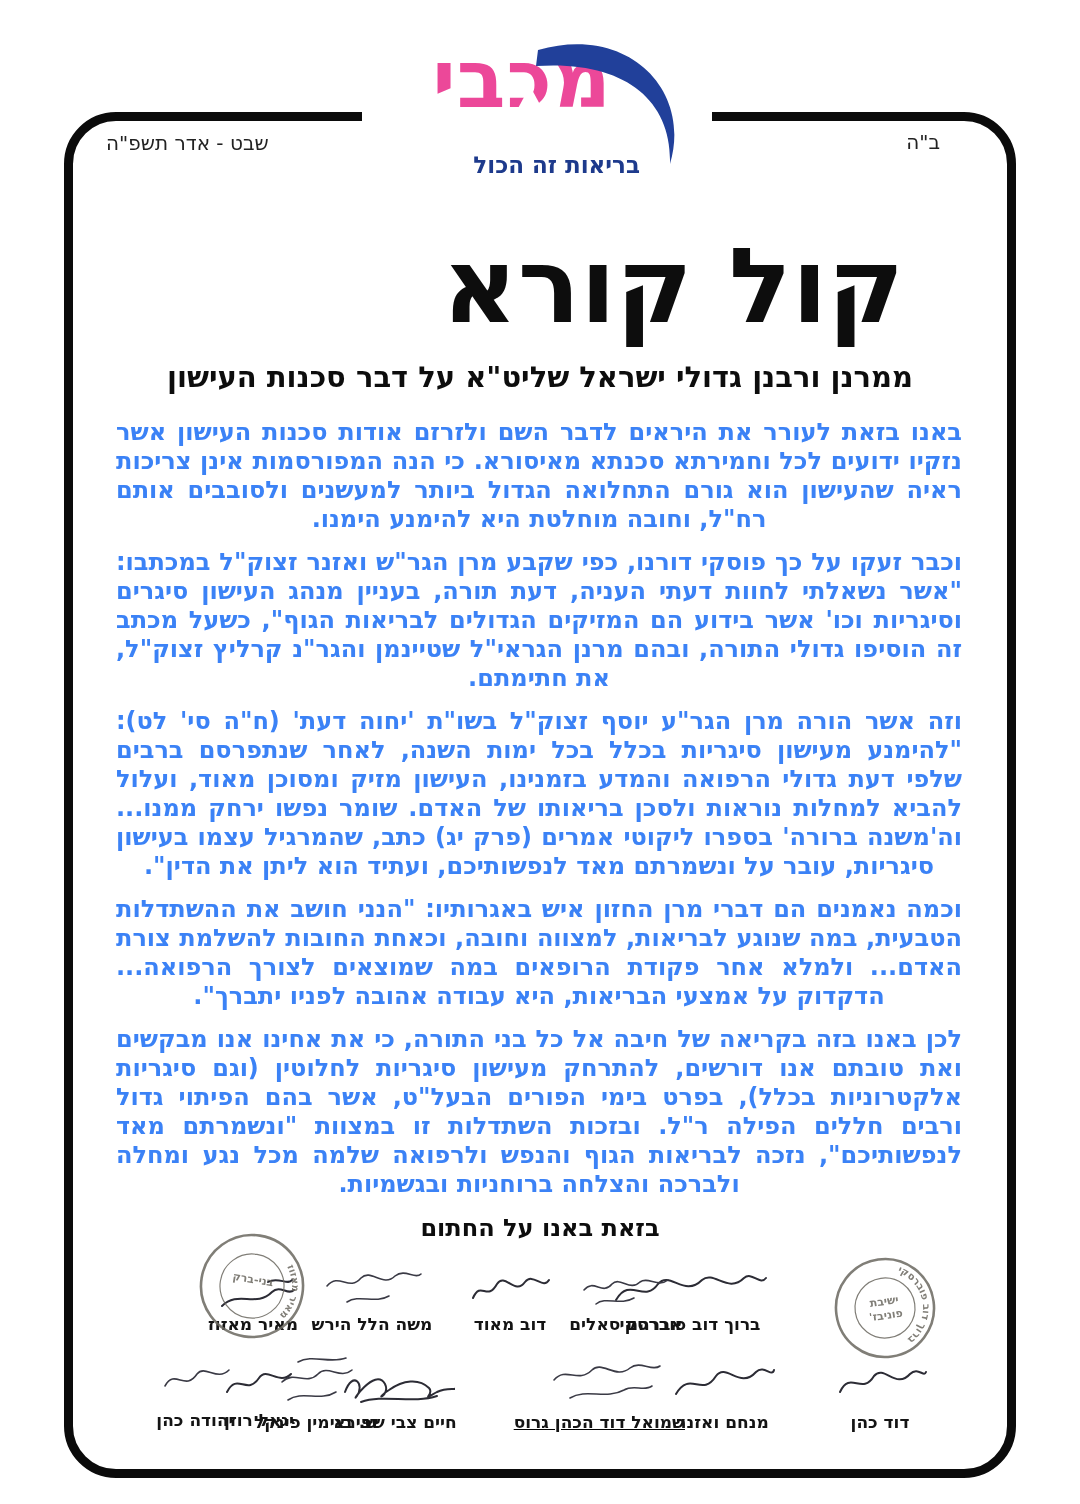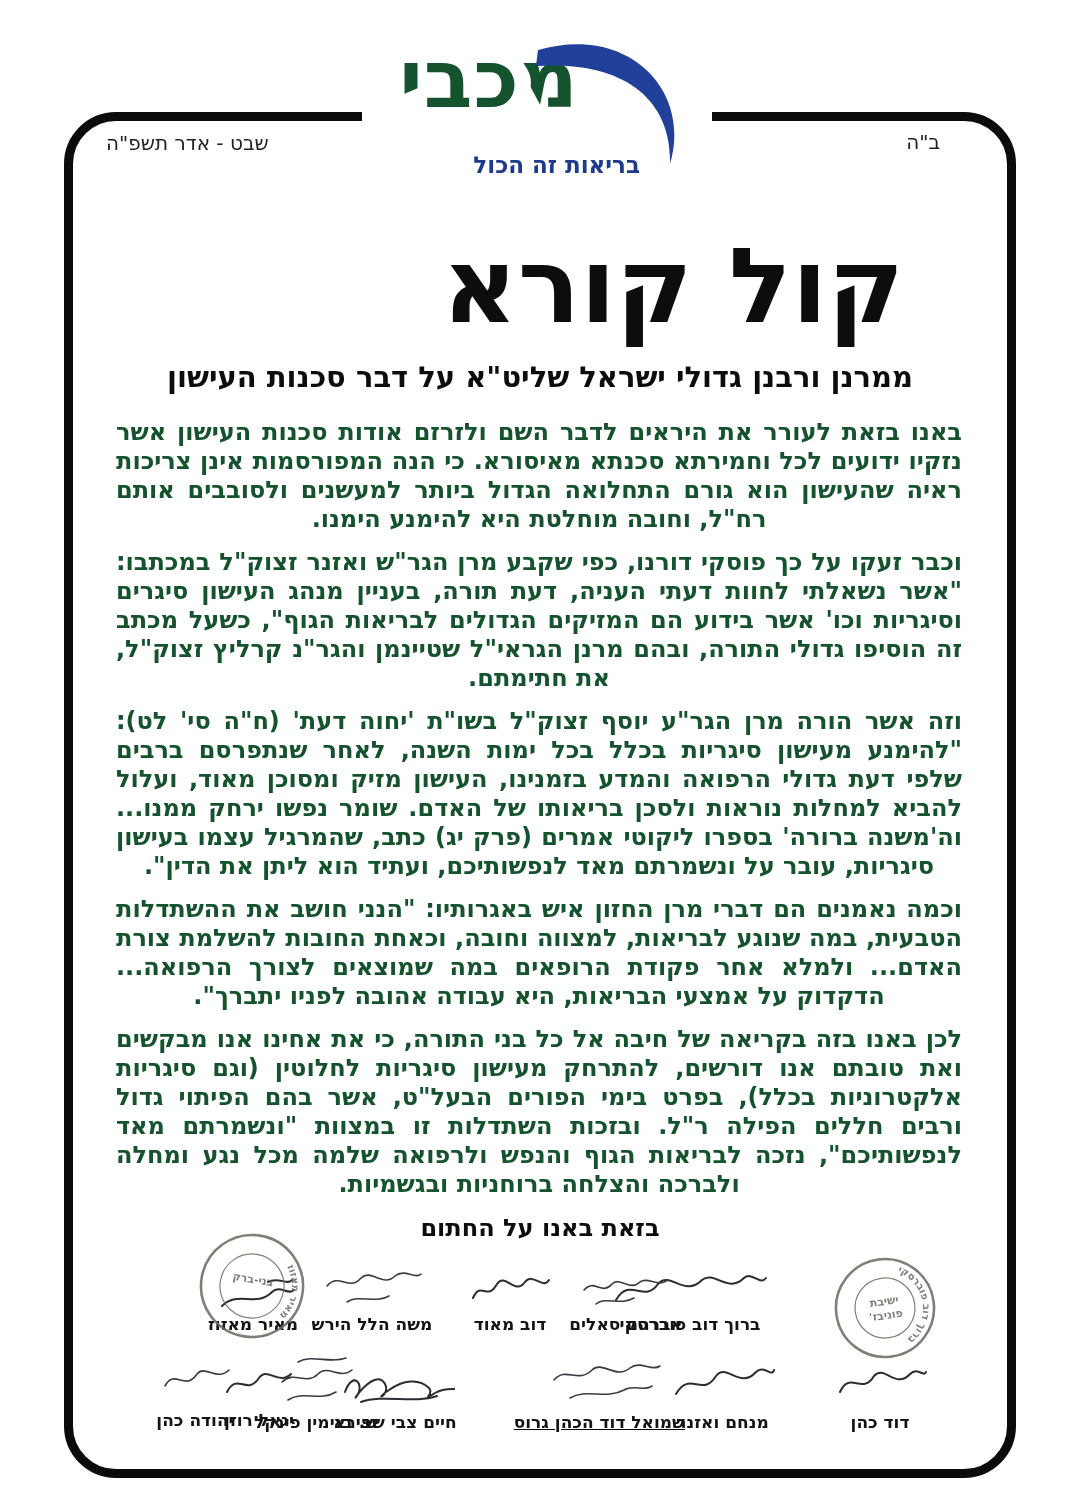--- a/index.html
+++ b/index.html
@@ -7,34 +7,34 @@
   #page{position:relative;width:1080px;height:1504px;background:#ffffff;overflow:hidden;direction:rtl;}
 
   
   .frame{position:absolute;left:64px;top:112px;width:952px;height:1366px;
          border:9px solid #0b0b0b;border-radius:52px;box-sizing:border-box;}
   .frame-gap{position:absolute;left:362px;top:98px;width:350px;height:30px;background:#ffffff;}
 
   
   .bh{position:absolute;top:130px;right:140px;font-size:20px;color:#222;}
   .date{position:absolute;top:131px;left:106px;font-size:20px;color:#222;}
-  .brand{position:absolute;left:339px;top:40px;width:300px;text-align:center;
-         font-size:80px;font-weight:bold;color:#14532d;line-height:1;letter-spacing:1px;}
+  .brand{position:absolute;left:372px;top:40px;width:300px;text-align:center;
+         font-size:80px;font-weight:bold;color:#ec4899;line-height:1;letter-spacing:1px;}
   .tagline{position:absolute;left:380px;top:152px;width:260px;text-align:right;
            font-size:23px;font-weight:bold;color:#1d3a8c;}
   .logo-overlay{position:absolute;left:370px;top:36px;pointer-events:none;}
 
   
   .title{position:absolute;left:0;top:232px;width:904px;text-align:right;
          font-size:104px;font-weight:bold;color:#0d0d0d;line-height:1.05;}
   .subtitle{position:absolute;left:0;top:360px;width:1080px;text-align:center;
             font-size:29px;font-weight:bold;color:#0d0d0d;}
 
   
-  .body-text{position:absolute;right:118px;top:418px;width:846px;color:#14532d;}
+  .body-text{position:absolute;right:118px;top:418px;width:846px;color:#3b82f6;}
   .body-text p{margin:0 0 14px 0;font-size:24px;font-weight:bold;line-height:29px;
                text-align:justify;text-align-last:center;}
 
   
   .sig-header{position:absolute;left:0;top:1214px;width:1080px;text-align:center;
               font-size:24px;font-weight:bold;color:#0d0d0d;}
   .sig{position:absolute;text-align:center;}
   .sig .scribble{display:block;margin:0 auto;}
   .sig .name{font-size:17px;font-weight:bold;color:#141414;white-space:nowrap;}
   .scribble path{fill:none;stroke:#2c2c35;stroke-width:2;stroke-linecap:round;}

